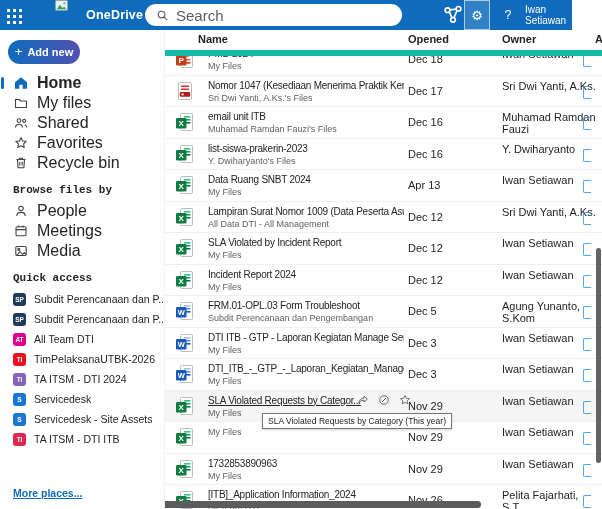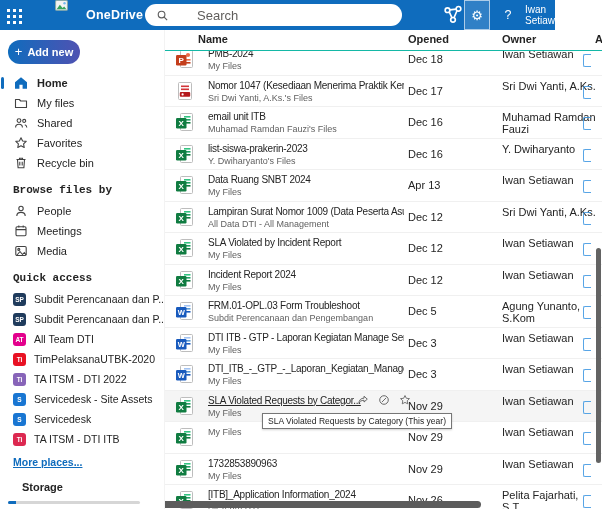--- a/index.html
+++ b/index.html
@@ -1,53 +1,53 @@
 <!DOCTYPE html>
 <html><head>
 <meta charset="utf-8">
 <style>
   html,body{margin:0;padding:0;background:#fff;}
   .screen{position:relative;width:602px;height:509px;overflow:hidden;background:#fff;
           font-family:"Liberation Sans",sans-serif;-webkit-font-smoothing:antialiased;}
   
-  .topbar{position:absolute;top:0;left:0;width:515px;height:30px;background:#0f6cbd;color:#fff;overflow:hidden;z-index:20;padding-left:40px;}
+  .topbar{position:absolute;top:0;left:0;width:572px;height:30px;background:#0f6cbd;color:#fff;overflow:hidden;z-index:20;}
   .waffle{position:absolute;left:6px;top:8px;width:16px;height:16px;}
   .od-logo{position:absolute;left:55px;top:-3px;width:13px;height:11px;}
   .app-name{position:absolute;left:86px;top:8px;font-size:12.5px;font-weight:700;letter-spacing:.2px;}
   .searchbox{position:absolute;left:145px;top:4px;width:257px;height:22px;background:#fff;border-radius:11px;display:flex;align-items:center;}
   .searchbox .mag{width:13px;height:13px;margin:0 7px 0 11px;display:flex;}
-  .searchbox .ph{font-size:13px;color:#605e5c;margin-left:21px;}
+  .searchbox .ph{font-size:15px;color:#605e5c;}
   .tb-ic{position:absolute;top:0;height:30px;display:flex;align-items:center;justify-content:center;}
   .connections{left:442px;width:22px;}
   .gearbox{left:464px;width:26px;background:rgba(255,255,255,.14);border:1px solid rgba(255,255,255,.6);box-sizing:border-box;font-size:13px;}
   .helpq{left:499px;width:18px;font-size:12.5px;font-weight:400;}
   .uname{position:absolute;left:525px;top:0;height:30px;display:flex;align-items:center;font-size:10px;}
   .avatar{position:absolute;left:576px;top:5px;width:20px;height:20px;border-radius:50%;overflow:hidden;}
   
   .sidebar{position:absolute;left:0;top:30px;width:165px;height:479px;background:#fff;overflow:hidden;border-right:1px solid #f3f3f3;box-sizing:border-box;}
   .addnew{margin:10px 0 0 8px;height:24px;width:72px;border-radius:13px;background:linear-gradient(90deg,#0f6cbd,#4f52b2);
           color:#fff;font-size:11px;font-weight:700;display:flex;align-items:center;justify-content:center;gap:5px;cursor:pointer;}
   .addnew .plus{font-size:13px;font-weight:400;margin-top:-1px;}
   .navlist{margin-top:9px;}
-  .nav-item{display:flex;align-items:center;gap:9px;height:20px;padding-left:14px;font-size:11px;color:#242424;position:relative;cursor:pointer;}
+  .nav-item{display:flex;align-items:center;gap:9px;height:20px;padding-left:14px;font-size:16px;color:#242424;position:relative;cursor:pointer;}
   .nav-item .nicon{width:14px;height:14px;flex:0 0 14px;display:flex;}
   .nav-item.selected{font-weight:700;}
   .nav-item.selected::before{content:"";position:absolute;left:1px;top:4px;width:3px;height:12px;border-radius:2px;background:#0f6cbd;}
   .section-label{font-size:11px;font-weight:700;color:#242424;padding:11px 0 5px 13px;font-family:Liberation Mono, monospace;}
   .qa-item{display:flex;align-items:center;gap:8px;height:20px;padding-left:13px;font-size:10.5px;color:#242424;cursor:pointer;white-space:nowrap;}
   .qa-tile{width:13px;height:13px;border-radius:3px;color:#fff;font-size:6.5px;font-weight:700;display:flex;align-items:center;justify-content:center;flex:0 0 13px;}
-  .more-places{padding:7px 0 0 13px;font-size:10.5px;font-weight:700;color:#0f6cbd;text-decoration:underline;cursor:pointer;}
+  .more-places{padding:7px 0 0 13px;font-size:10.5px;font-weight:700;color:#0f6cbd;text-decoration:underline;cursor:pointer;margin-top:31px;}
   .storage-label{font-size:11px;font-weight:700;color:#242424;padding:13px 0 0 22px;}
   .storage-bar{margin:8px 8px 0 8px;width:132px;height:2.5px;background:#d6d6d6;border-radius:2px;overflow:hidden;}
   .storage-fill{height:100%;background:#0f6cbd;}
   .storage-text{padding:4px 0 0 8px;font-size:10px;color:#424242;}
   .storage-text .lnk{color:#0f6cbd;text-decoration:underline;cursor:pointer;}
   
   .main{position:absolute;left:165px;top:30px;width:437px;height:479px;overflow:hidden;background:#fff;}
-  .list-header{position:absolute;top:0;left:0;right:0;height:20px;background:#fff;z-index:6;border-bottom:1px solid #14b8a6;}
+  .list-header{position:absolute;top:0;left:0;right:0;height:20px;background:#fff;z-index:6;border-bottom:6px solid #14b8a6;}
   .col-head{position:absolute;top:3px;font-size:11px;font-weight:700;color:#242424;white-space:nowrap;}
   .h-name{left:33px;} .h-opened{left:243px;} .h-owner{left:337px;} .h-activity{left:430px;}
   .rows{position:absolute;top:20px;left:0;right:0;bottom:0;overflow:hidden;}
   .row{position:relative;height:31.5px;border-bottom:1px solid #f0f0f0;box-sizing:border-box;cursor:pointer;}
   .row.clipped{margin-top:-6px;}
   .row.hovered{background:#f5f5f5;z-index:8;}
   .ricon{position:absolute;left:10px;top:5px;width:20px;height:20px;}
   .ricon svg{width:20px;height:20px;}
   .namecol{position:absolute;left:43px;top:4px;width:196px;}
   .fname{font-size:10px;letter-spacing:-.25px;color:#242424;line-height:12px;white-space:nowrap;overflow:hidden;}
@@ -212,33 +212,33 @@
         <div class="qa-item">
           <span class="qa-tile" style="background: rgb(31, 59, 92);">SP</span>
           <span>Subdit Perencanaan dan P...</span>
         </div>
         <div class="qa-item">
           <span class="qa-tile" style="background: rgb(227, 0, 140);">AT</span>
           <span>All Team DTI</span>
         </div>
         <div class="qa-item">
           <span class="qa-tile" style="background: rgb(232, 17, 35);">Ti</span>
-          <span>TimPelaksanaUTBK-2020</span>
+          <span>TimPelaksanaUTBK-2026</span>
         </div>
         <div class="qa-item">
           <span class="qa-tile" style="background: rgb(135, 100, 184);">Ti</span>
-          <span>TA ITSM - DTI 2022</span>
+          <span>TA ITSM - DTI 2024</span>
+        </div>
+        <div class="qa-item">
+          <span class="qa-tile" style="background: rgb(25, 118, 210);">S</span>
+          <span>Servicedesk</span>
         </div>
         <div class="qa-item">
           <span class="qa-tile" style="background: rgb(25, 118, 210);">S</span>
           <span>Servicedesk - Site Assets</span>
-        </div>
-        <div class="qa-item">
-          <span class="qa-tile" style="background: rgb(25, 118, 210);">S</span>
-          <span>Servicedesk</span>
         </div>
         <div class="qa-item">
           <span class="qa-tile" style="background: rgb(220, 40, 80);">Ti</span>
           <span>TA ITSM - DTI ITB</span>
         </div>
       </div>
 
     <div class="more-places">More places...</div>
 
     <div class="storage-label">Storage</div>

